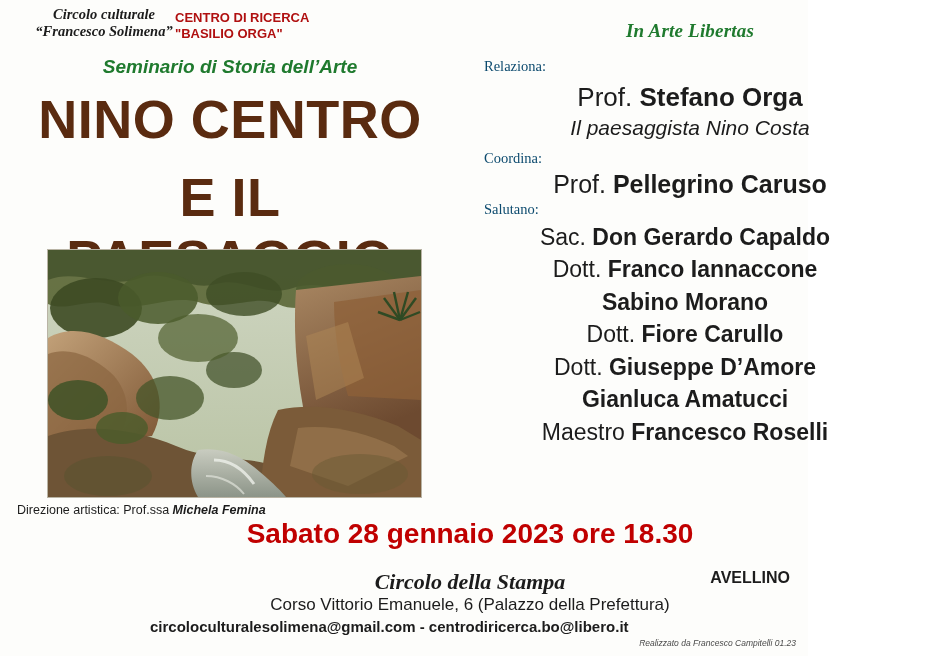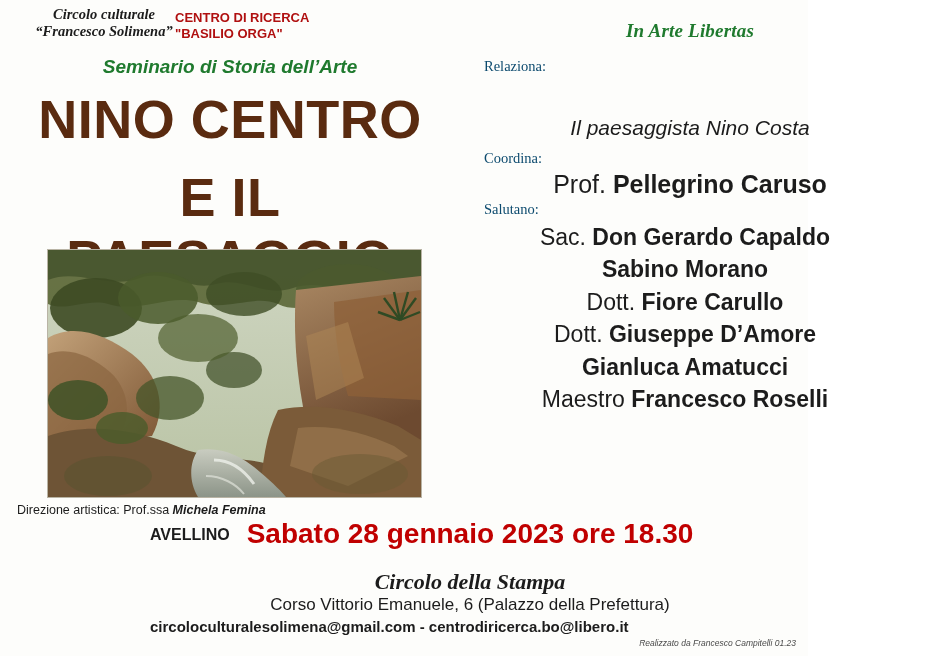--- a/index.html
+++ b/index.html
@@ -209,23 +209,23 @@
     width: 640px;
     text-align: center;
     font-family: "Liberation Sans", sans-serif;
     font-weight: bold;
     font-size: 28px;
     color: #c00000;
   }
   .city {
     position: absolute;
     left: 150px;
-    top: 526px;
+    top: 569px;
     width: 640px;
-    text-align: left;
+    text-align: right;
     font-family: "Liberation Sans", sans-serif;
     font-weight: bold;
     font-size: 16px;
     color: #1c1c1c;
   }
   .venue {
     position: absolute;
     left: 150px;
     top: 569px;
     width: 640px;
@@ -352,32 +352,38 @@
       <ellipse cx="60" cy="226" rx="44" ry="20" fill="#5a5330" opacity="0.6"></ellipse>
       <ellipse cx="312" cy="224" rx="48" ry="20" fill="#6a5a34" opacity="0.5"></ellipse>
     </svg>
   </div>
 
   <div class="art-direction">
     <span>Direzione artistica: Prof.ssa </span><b>Michela Femina</b>
   </div>
 
   <div class="label lbl-relaziona">Relaziona:</div>
+  <div class="speaker-main">
+    <span>Prof. </span><b>Stefano Orga</b>
+  </div>
   <div class="speaker-sub">Il paesaggista Nino Costa</div>
 
   <div class="label lbl-coordina">Coordina:</div>
   <div class="coordinator">
     <span>Prof. </span><b>Pellegrino Caruso</b>
   </div>
 
   <div class="label lbl-salutano">Salutano:</div>
 
   <div class="greeters">
     <div class="greeter">
       <span>Sac. </span><b>Don Gerardo Capaldo</b>
+    </div>
+    <div class="greeter">
+      <span>Dott. </span><b>Franco Iannaccone</b>
     </div>
     <div class="greeter">
       <span></span><b>Sabino Morano</b>
     </div>
     <div class="greeter">
       <span>Dott. </span><b>Fiore Carullo</b>
     </div>
     <div class="greeter">
       <span>Dott. </span><b>Giuseppe D’Amore</b>
     </div>

